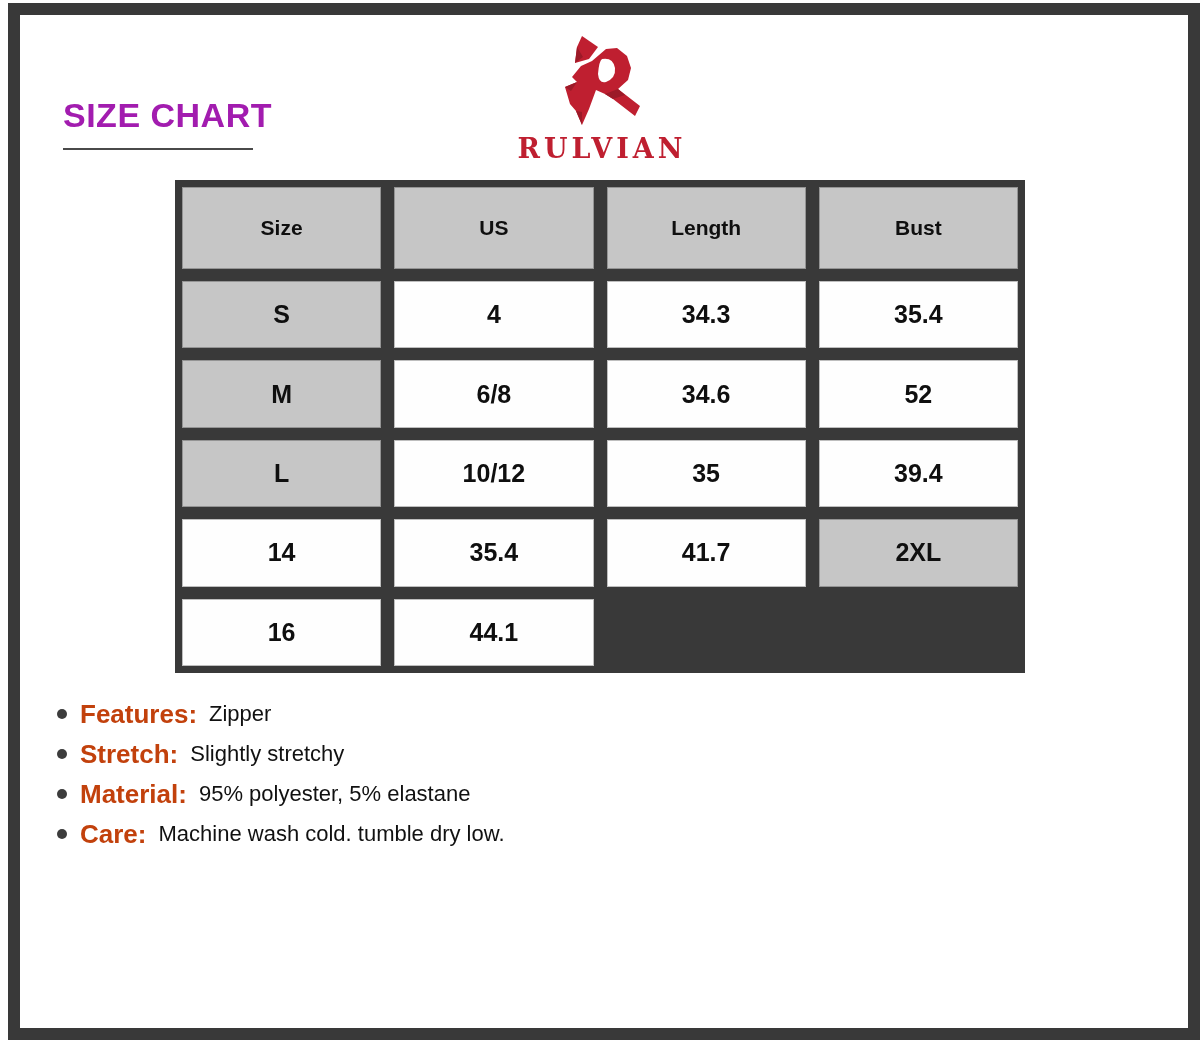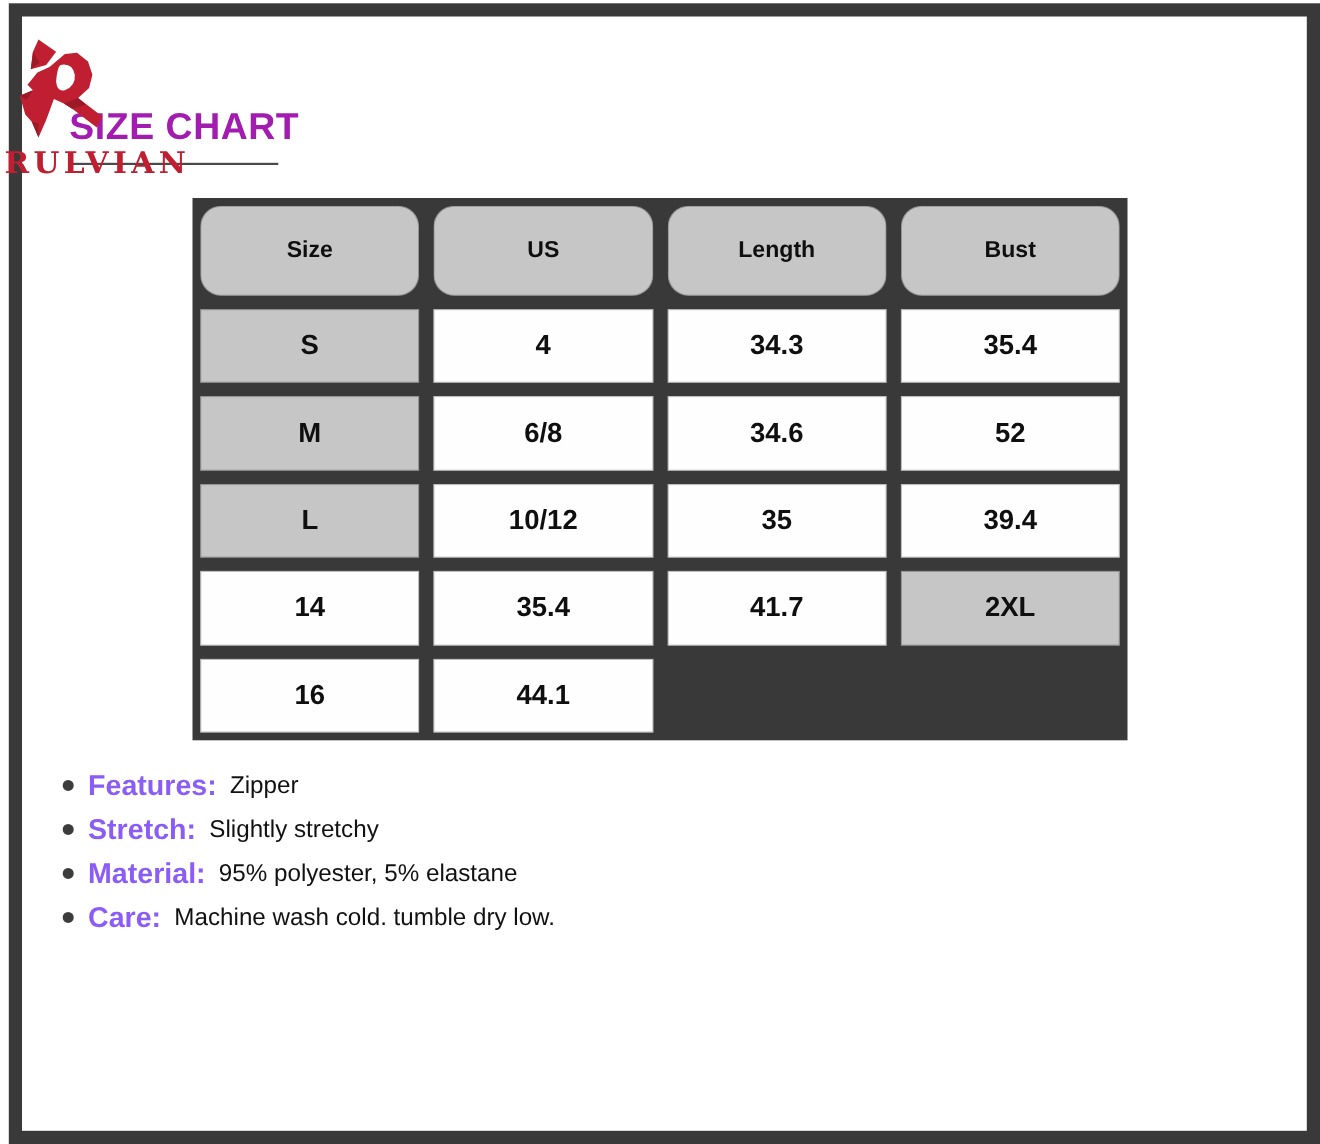--- a/index.html
+++ b/index.html
@@ -10,46 +10,46 @@
   
   .frame{
     position:absolute;left:8px;top:3px;right:0;bottom:0;
     border:12px solid #393939;box-sizing:border-box;pointer-events:none;
   }
   
   .title-block{position:absolute;left:63px;top:96px;}
   .page-title{font-size:34px;font-weight:bold;color:#a21caf;letter-spacing:.5px;}
   .title-rule{width:190px;height:2px;background:#4a4a4a;margin-top:13px;}
   
-  .logo{position:absolute;left:0;right:0;top:32px;display:flex;flex-direction:column;align-items:flex-start;}
+  .logo{position:absolute;left:0;right:0;top:32px;display:flex;flex-direction:column;align-items:center;}
   .logo svg{display:block;}
   .wordmark{
     font-family:"DejaVu Serif",serif;font-weight:bold;font-size:27px;
     letter-spacing:4px;padding-left:4px;color:#bf1f30;margin-top:1px;
   }
   
   .size-table{
     position:absolute;left:175px;top:180px;width:850px;height:493px;
     box-sizing:border-box;background:#393939;
     display:grid;grid-template-columns:repeat(4,1fr);
     grid-template-rows:82px repeat(5,1fr);
     gap:12px 13px;padding:7px;
   }
   .cell{
     display:flex;align-items:center;justify-content:center;
     font-weight:bold;color:#0f0f0f;border:1px solid rgba(0,0,0,.25);
   }
-  .cell.head{background:#c6c6c6;font-size:21px;border-radius:19px;}
+  .cell.head{background:#c6c6c6;font-size:21px;}
   .cell.rowlabel{background:#c6c6c6;font-size:25px;}
   .cell.data{background:#fefefe;font-size:25px;}
   
   .details{position:absolute;left:57px;top:699px;display:flex;flex-direction:column;row-gap:10px;}
   .detail{display:flex;align-items:center;height:30px;}
   .dot{width:10px;height:10px;border-radius:50%;background:#3c3c3c;margin-right:13px;flex:0 0 auto;}
-  .dlabel{font-size:26px;font-weight:bold;color:#8b5cf6;}
+  .dlabel{font-size:26px;font-weight:bold;color:#c2410c;}
   .dvalue{font-size:22px;font-weight:normal;color:#111;margin-left:12px;white-space:nowrap;}
 </style>
 </head>
 <body>
 
 <div class="frame"></div>
 
 <div class="title-block">
   <div class="page-title">SIZE CHART</div>
   <div class="title-rule"></div>

